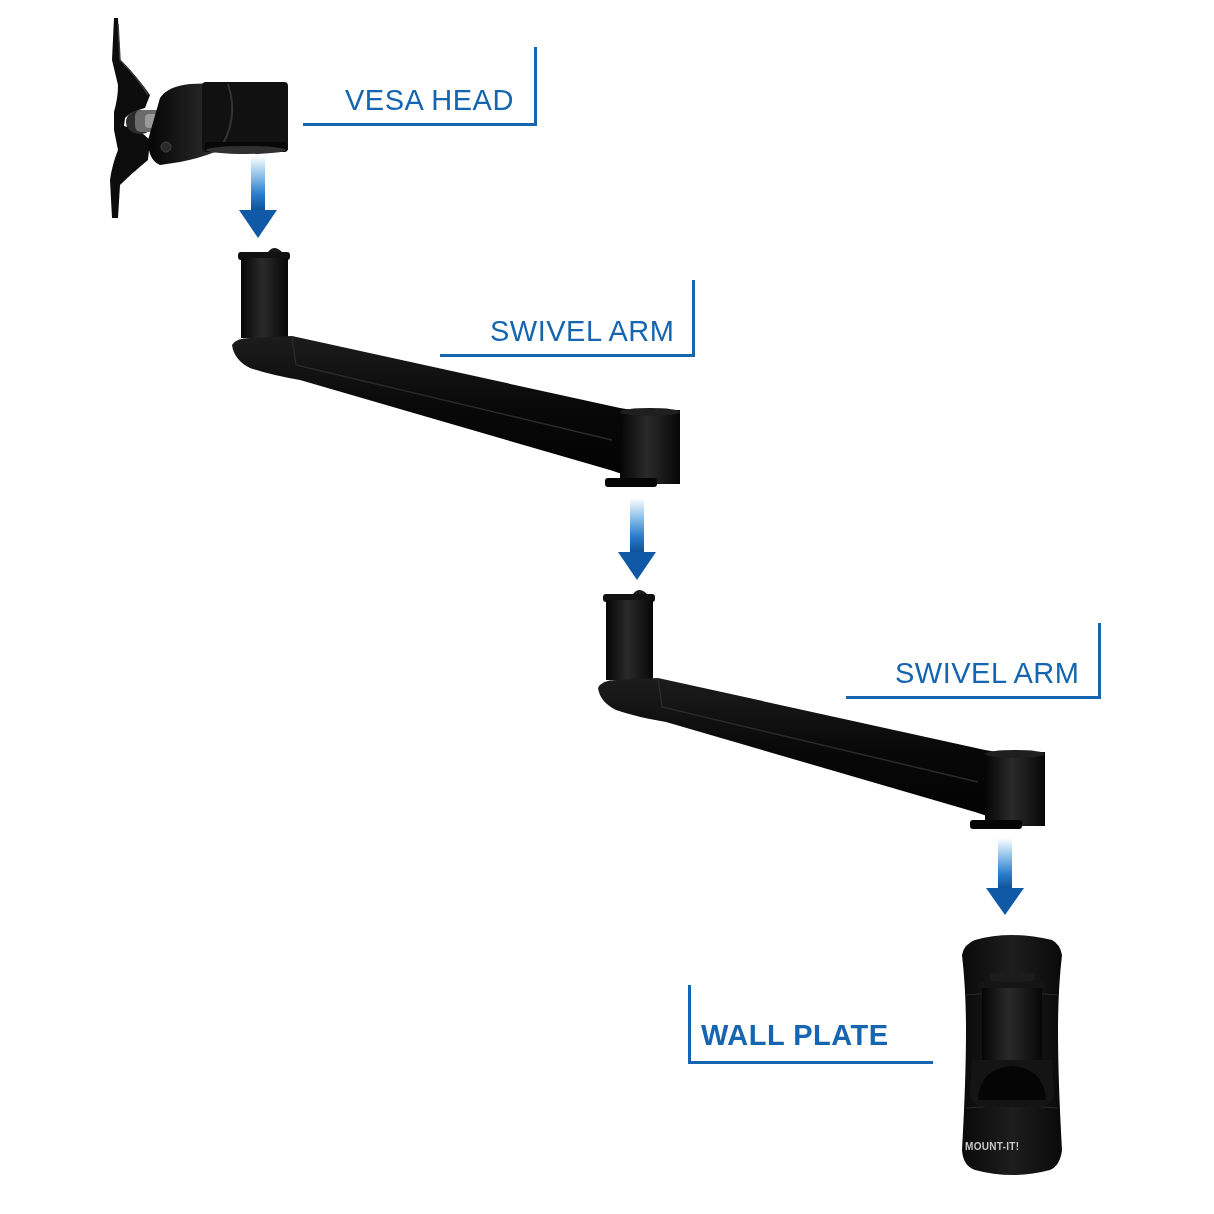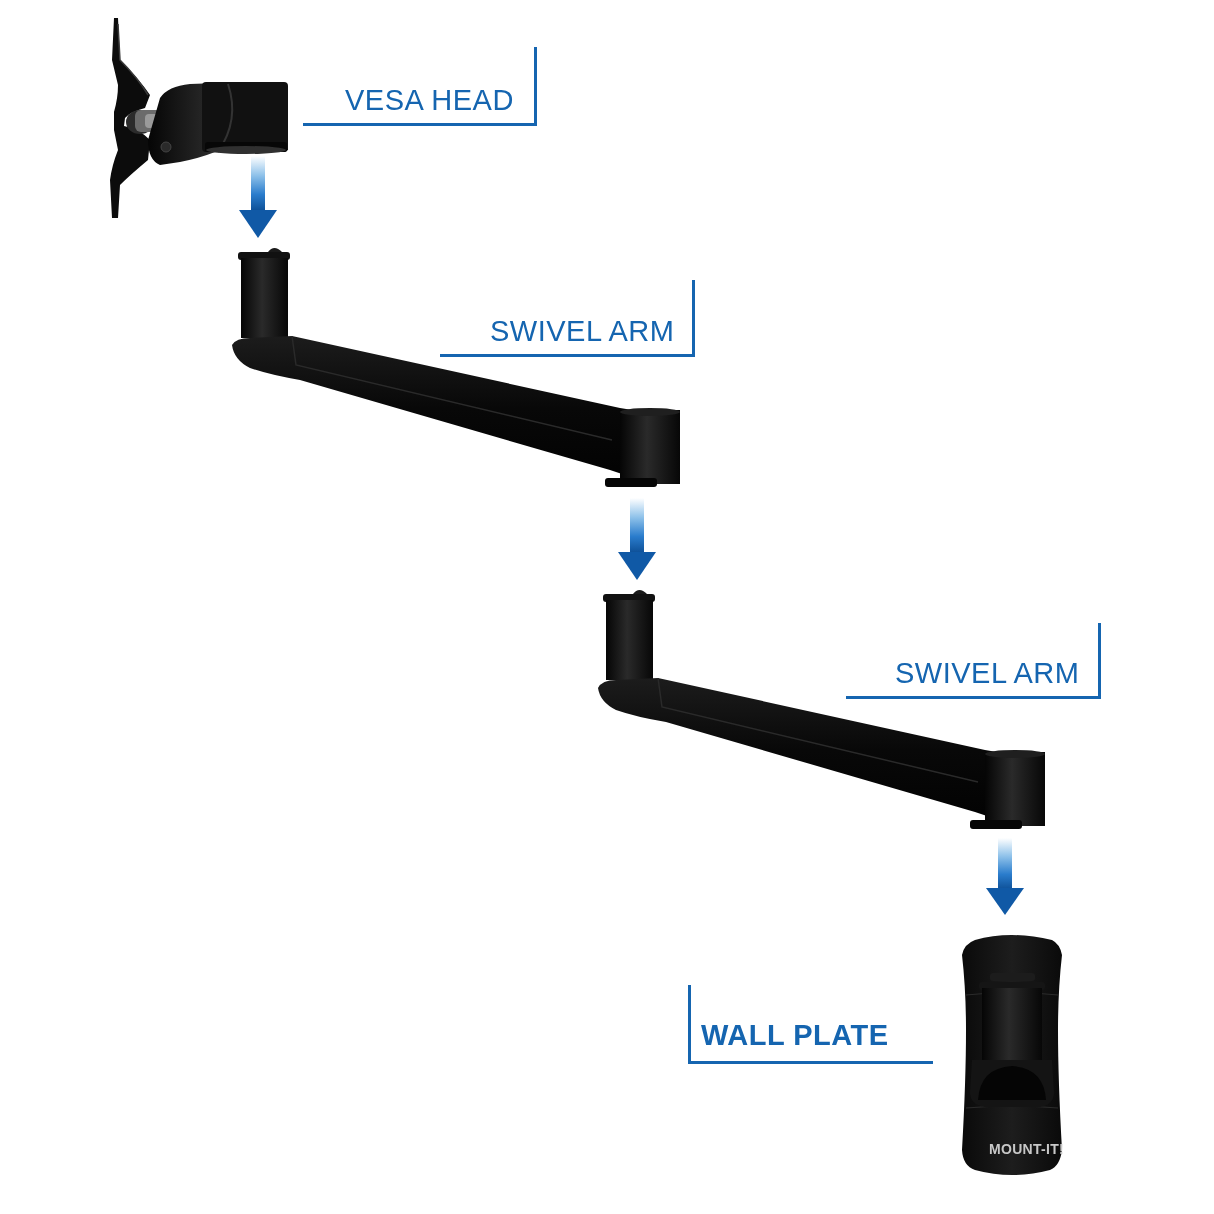--- a/index.html
+++ b/index.html
@@ -2,21 +2,21 @@
 <html><head>
 <meta charset="utf-8">
 <style>
   html,body{margin:0;padding:0;background:#ffffff;}
   #stage{position:relative;width:1214px;height:1214px;background:#ffffff;overflow:hidden;font-family:"Liberation Sans","DejaVu Sans",sans-serif;}
   .abs{position:absolute;}
   .label-text{position:absolute;color:#1565b0;font-size:29px;letter-spacing:0.5px;white-space:nowrap;line-height:1;}
   .rule-h{position:absolute;height:3px;background:#1565b0;}
   .rule-v{position:absolute;width:3px;background:#1565b0;}
   svg{position:absolute;overflow:visible;}
-  .brand{position:absolute;color:#c8c8c8;font-size:14px;font-weight:bold;letter-spacing:0.3px;white-space:nowrap;margin-left:24px;}
+  .brand{position:absolute;color:#c8c8c8;font-size:10px;font-weight:bold;letter-spacing:0.3px;white-space:nowrap;}
 </style>
 </head>
 <body>
 
 <div id="stage">
 
   <svg width="0" height="0" style="position:absolute">
     <defs>
       <linearGradient id="arrowGrad" x1="0" y1="0" x2="0" y2="1">
         <stop offset="0" stop-color="#ffffff"></stop>

